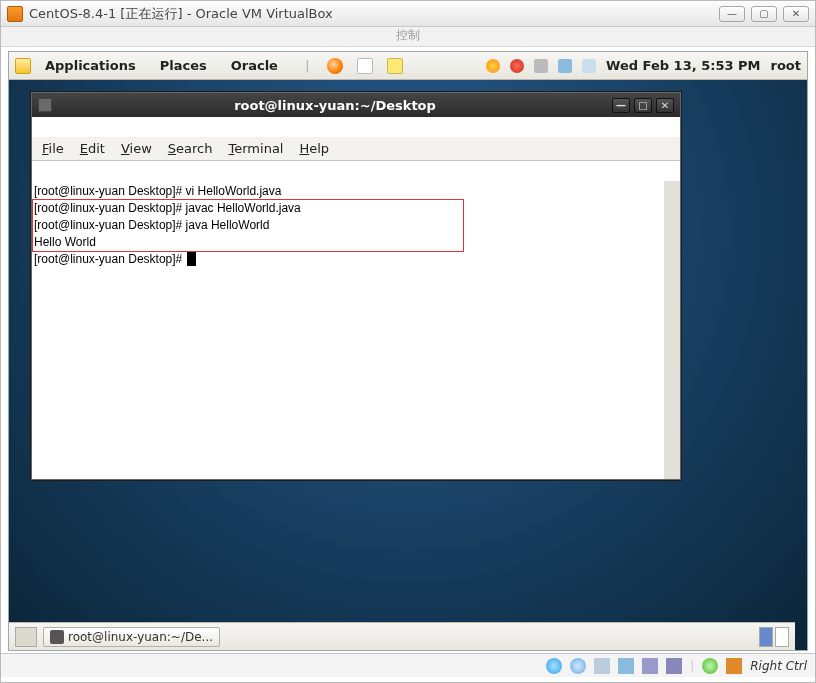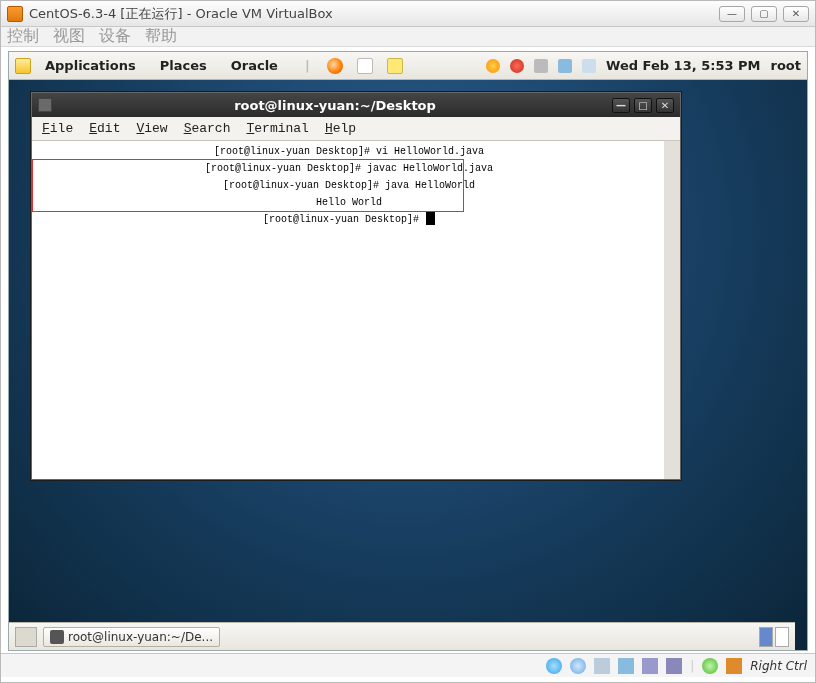--- a/index.html
+++ b/index.html
@@ -46,21 +46,22 @@
   }
   .vbox-menubar {
     height: 20px;
     background: #f2f2f2;
     border-bottom: 1px solid #d9d9d9;
     display: flex;
     align-items: center;
     padding: 0 6px;
     gap: 14px;
     color: #9a9a9a;
-    font-size: 16px;
+    font-size: 12px;
+    flex-direction: column;
   }
   
   .guest {
     width: 800px;
     height: 600px;
     margin: 4px auto 0 auto;
     background: radial-gradient(circle at 50% 30%, #2b5f92 0%, #153a5a 60%, #0b2538 100%);
     position: relative;
     border: 1px solid #9aa;
   }
@@ -88,20 +89,21 @@
   
   .term-window {
     position: absolute;
     left: 22px; top: 40px;
     width: 650px; height: 388px;
     background: #ffffff;
     border: 1px solid #666;
     box-shadow: 0 0 0 1px #1c1c1c;
     display: flex;
     flex-direction: column;
+    gap: 20px;
   }
   .term-titlebar {
     height: 24px;
     background: linear-gradient(#454545,#2b2b2b);
     color: #fff;
     display: flex; align-items: center;
     padding: 0 6px;
     font-weight: bold;
     font-size: 13px;
   }
@@ -117,35 +119,34 @@
     border:1px solid #111; color:#ddd;
     display:flex; align-items:center; justify-content:center;
     font-size:10px; border-radius:2px;
   }
   .term-menubar {
     height: 24px;
     background: #f3f2ee;
     border-bottom: 1px solid #c9c6bd;
     display:flex; align-items:center;
     gap:16px; padding:0 10px;
-    font-size:13px; color:#222;font-family:Liberation Mono, monospace;
+    font-size:13px; color:#222;
   }
   .term-menubar span u { text-decoration: underline; }
   .term-body {
     flex:1;
     background:#fff;
     color:#000;
-    font-family: Liberation Mono, monospace;
-    font-size: 10px;
+    font-family: Liberation Sans, sans-serif;
+    font-size: 12px;
     line-height: 17px;
     padding: 2px 0 0 2px;
     white-space: pre;
     border-right: 16px solid #e2e0d8;
     position: relative;
-    text-align: center;
   }
   .highlight-box {
     position:absolute;
     left:0px; top:18px;
     width:432px; height:53px;
     border:1px solid #d33;
     pointer-events:none;
   }
   .cursor-block {
     display:inline-block;
@@ -195,21 +196,21 @@
   .sb-ico { width:16px;height:16px; display:inline-block; }
   .sb-text { white-space:nowrap;font-style:italic; }
 </style>
 </head>
 <body>
 
 <div class="vbox-window">
 
   <div class="vbox-titlebar">
     <div class="vbox-title-icon"></div>
-    <div class="vbox-title-text">CentOS-6.3-4 [正在运行] - Oracle VM VirtualBox</div>
+    <div class="vbox-title-text">CentOS-8.4-1 [正在运行] - Oracle VM VirtualBox</div>
     <div class="vbox-controls">
       <div class="vbox-ctrl-btn">—</div>
       <div class="vbox-ctrl-btn">▢</div>
       <div class="vbox-ctrl-btn">✕</div>
     </div>
   </div>
 
   <div class="vbox-menubar">
     <span>控制</span>
     <span>视图</span>

